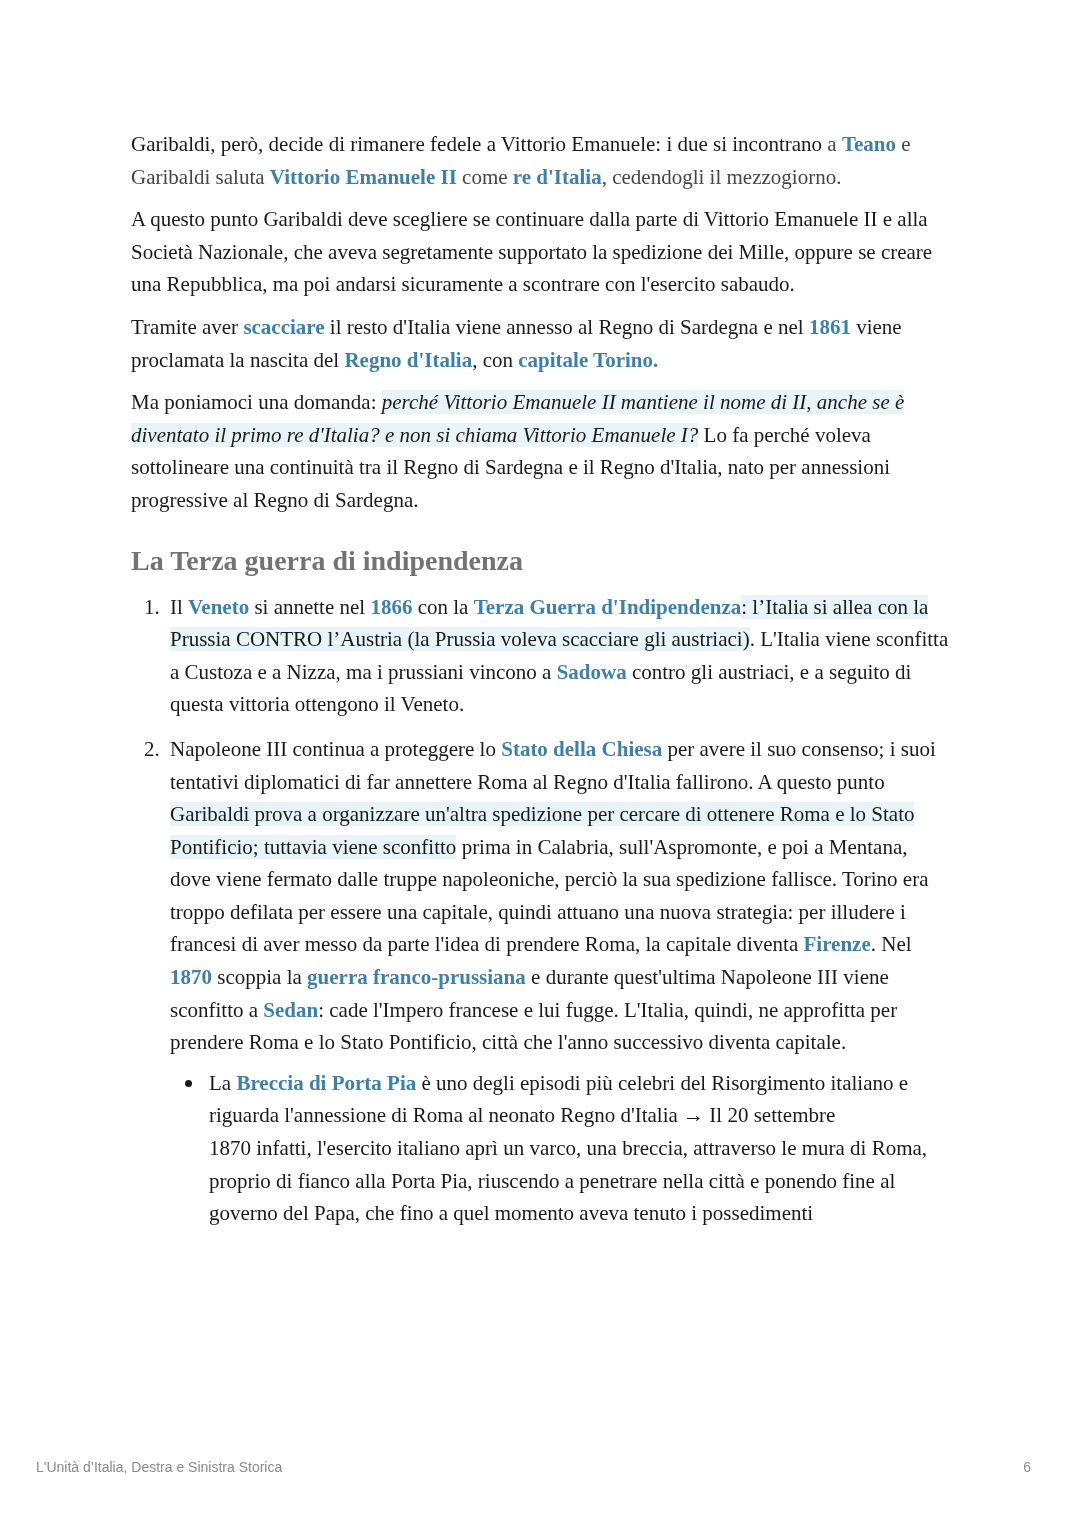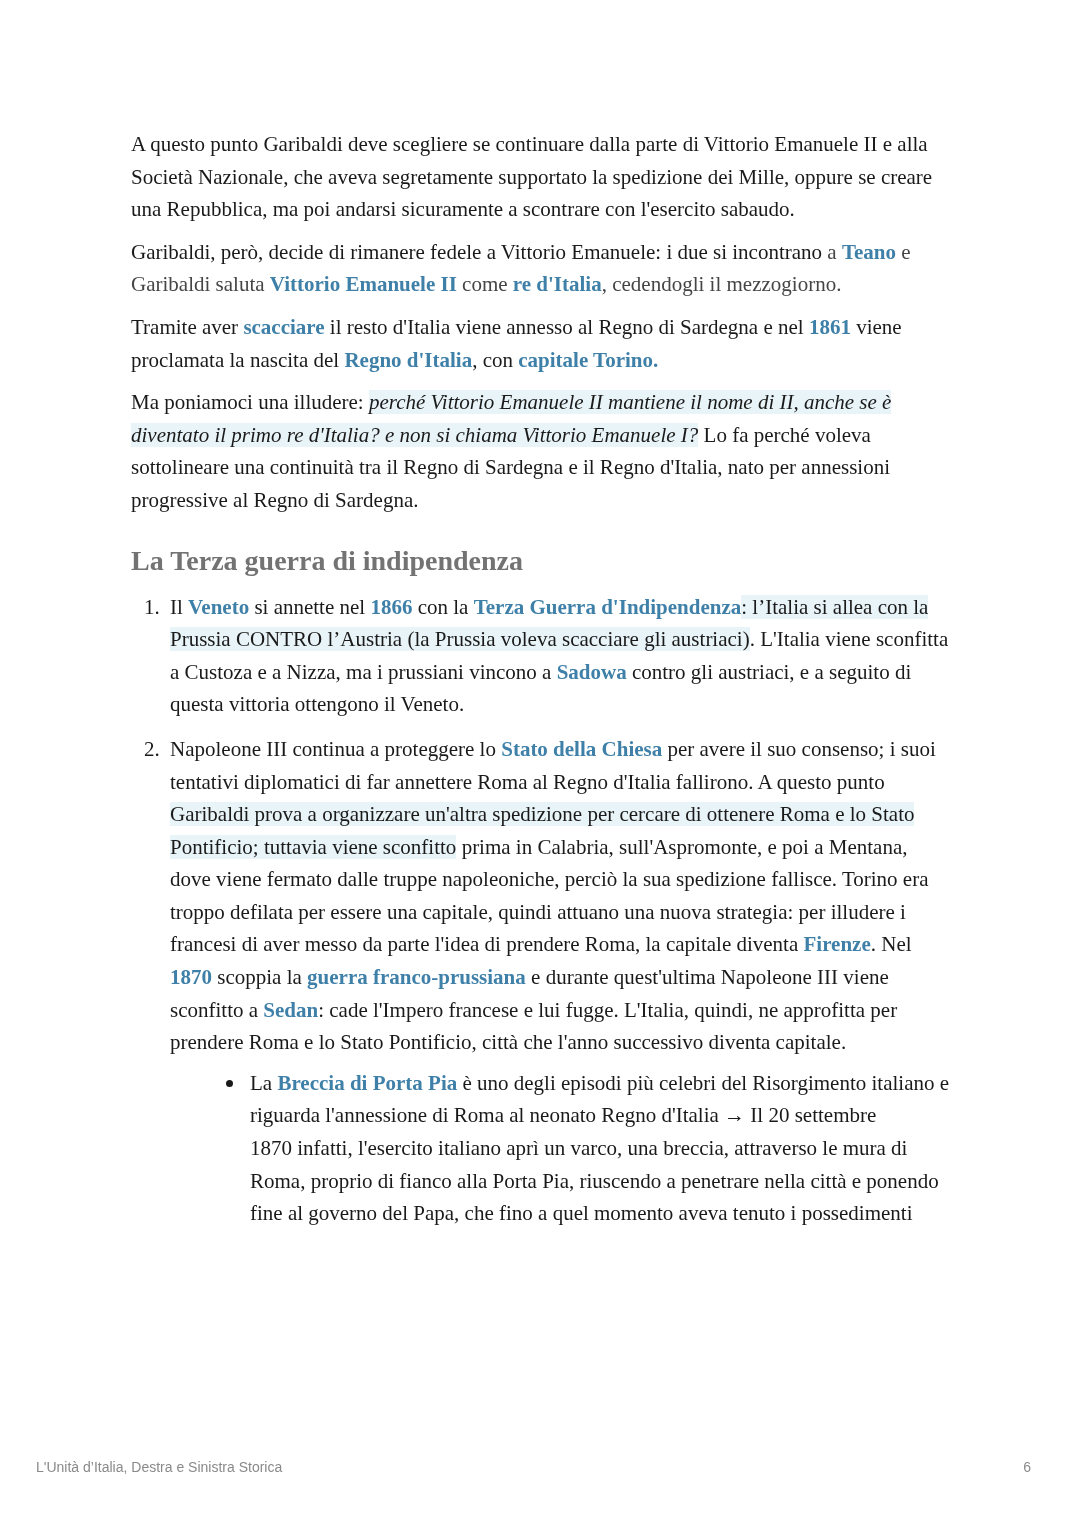--- a/index.html
+++ b/index.html
@@ -65,21 +65,20 @@
     }
     ul.bullets {
       margin: 8px 0 0 0;
       padding: 0 0 0 39px;
       list-style: none;
     }
     ul.bullets > li {
       position: relative;
       font-size: 21px;
       line-height: 32.6px;
-      margin-left: 41px;
     }
     ul.bullets > li .dot {
       position: absolute;
       left: -24px;
       top: 13px;
       width: 7px;
       height: 7px;
       border-radius: 50%;
       background: #1a1a1a;
     }
@@ -98,27 +97,27 @@
       font-family: "Liberation Sans", "DejaVu Sans", sans-serif;
       font-size: 14px;
       color: #8a8a8a;
     }
   </style>
 </head>
 <body>
 
 <div class="page-content">
 
+  <p class="para"><span>Garibaldi, però, decide di rimanere fedele a Vittorio Emanuele: i due si incontrano</span><span class="muted"> a </span><span class="kw">Teano</span><span class="muted"> e Garibaldi saluta </span><span class="kw">Vittorio Emanuele II</span><span class="muted"> come </span><span class="kw">re d'Italia</span><span class="muted">, cedendogli il mezzogiorno.</span></p>
+
   <p class="para">A questo punto Garibaldi deve scegliere se continuare dalla parte di Vittorio Emanuele II e alla Società Nazionale, che aveva segretamente supportato la spedizione dei Mille, oppure se creare una Repubblica, ma poi andarsi sicuramente a scontrare con l'esercito sabaudo.</p>
-
-  <p class="para"><span>Garibaldi, però, decide di rimanere fedele a Vittorio Emanuele: i due si incontrano</span><span class="muted"> a </span><span class="kw">Teano</span><span class="muted"> e Garibaldi saluta </span><span class="kw">Vittorio Emanuele II</span><span class="muted"> come </span><span class="kw">re d'Italia</span><span class="muted">, cedendogli il mezzogiorno.</span></p>
 
   <p class="para"><span>Tramite aver </span><span class="kw">scacciare</span><span> il resto d'Italia viene annesso al Regno di Sardegna e nel </span><span class="kw">1861</span><span> viene proclamata la nascita del </span><span class="kw">Regno d'Italia</span><span>, con </span><span class="kw">capitale Torino.</span></p>
 
-  <p class="para"><span>Ma poniamoci una illudere: </span><span class="it hl">perché Vittorio Emanuele II mantiene il nome di II, anche se è diventato il primo re d'Italia? e non si chiama Vittorio Emanuele I?</span><span> Lo fa perché voleva sottolineare una continuità tra il Regno di Sardegna e il Regno d'Italia, nato per annessioni progressive al Regno di Sardegna.</span></p>
+  <p class="para"><span>Ma poniamoci una domanda: </span><span class="it hl">perché Vittorio Emanuele II mantiene il nome di II, anche se è diventato il primo re d'Italia? e non si chiama Vittorio Emanuele I?</span><span> Lo fa perché voleva sottolineare una continuità tra il Regno di Sardegna e il Regno d'Italia, nato per annessioni progressive al Regno di Sardegna.</span></p>
 
 
   <h2 class="section-title">La Terza guerra di indipendenza</h2>
 
   <ol class="steps">
     <li>
       <span class="num">1.</span><span>Il </span><span class="kw">Veneto</span><span> si annette nel </span><span class="kw">1866</span><span> con la </span><span class="kw">Terza Guerra d'Indipendenza</span><span class="hl">: l’Italia si allea con la Prussia CONTRO l’Austria (la Prussia voleva scacciare gli austriaci)</span><span>. L'Italia viene sconfitta a Custoza e a Nizza, ma i prussiani vincono a </span><span class="kw">Sadowa</span><span> contro gli austriaci, e a seguito di questa vittoria ottengono il Veneto.</span>
     </li>
     <li>
       <span class="num">2.</span><span>Napoleone III continua a proteggere lo </span><span class="kw">Stato della Chiesa</span><span> per avere il suo consenso; i suoi tentativi diplomatici di far annettere Roma al Regno d'Italia fallirono. A questo punto </span><span class="hl">Garibaldi prova a organizzare un'altra spedizione per cercare di ottenere Roma e lo Stato Pontificio; tuttavia viene sconfitto</span><span> prima in Calabria, sull'Aspromonte, e poi a Mentana, dove viene fermato dalle truppe napoleoniche, perciò la sua spedizione fallisce. Torino era troppo defilata per essere una capitale, quindi attuano una nuova strategia: per illudere i francesi di aver messo da parte l'idea di prendere Roma, la capitale diventa </span><span class="kw">Firenze</span><span>. Nel </span><span class="kw">1870</span><span> scoppia la </span><span class="kw">guerra franco-prussiana</span><span> e durante quest'ultima Napoleone III viene sconfitto a </span><span class="kw">Sedan</span><span>: cade l'Impero francese e lui fugge. L'Italia, quindi, ne approfitta per prendere Roma e lo Stato Pontificio, città che l'anno successivo diventa capitale.</span>

